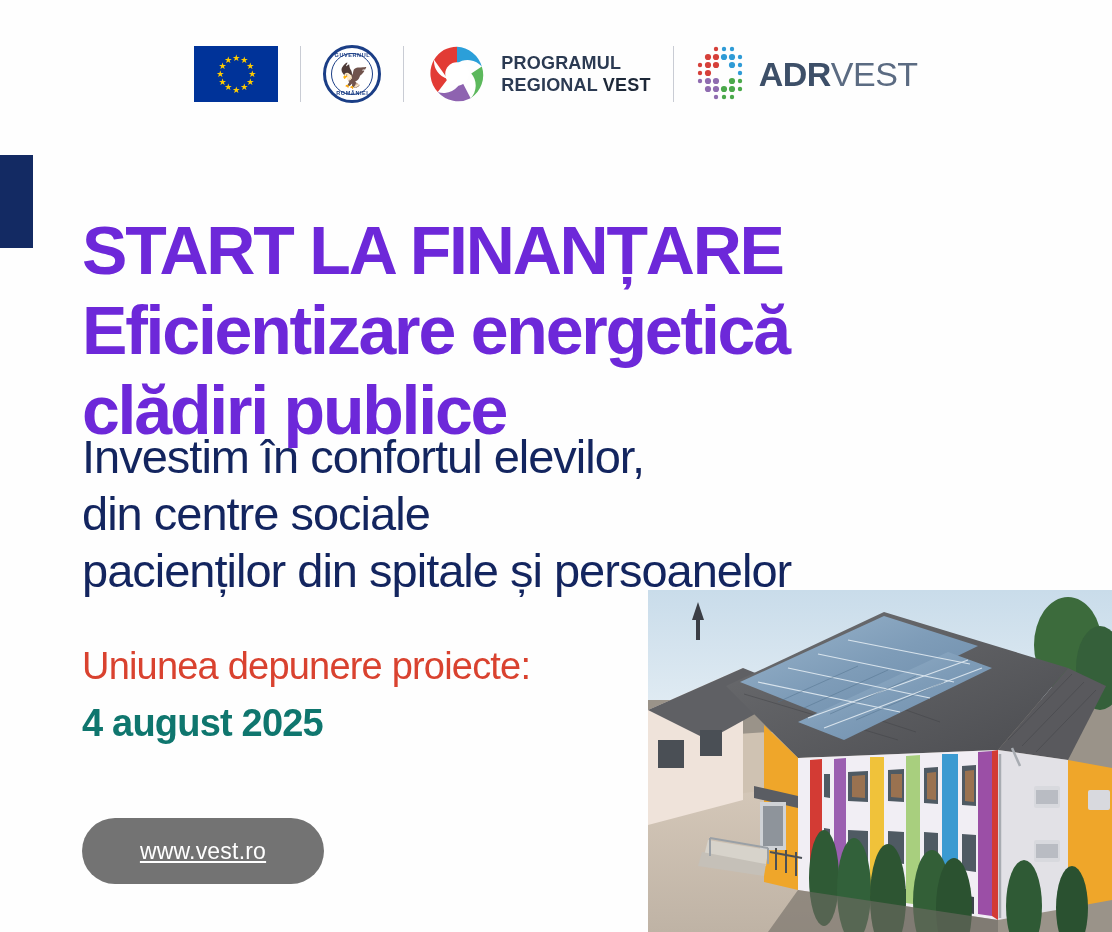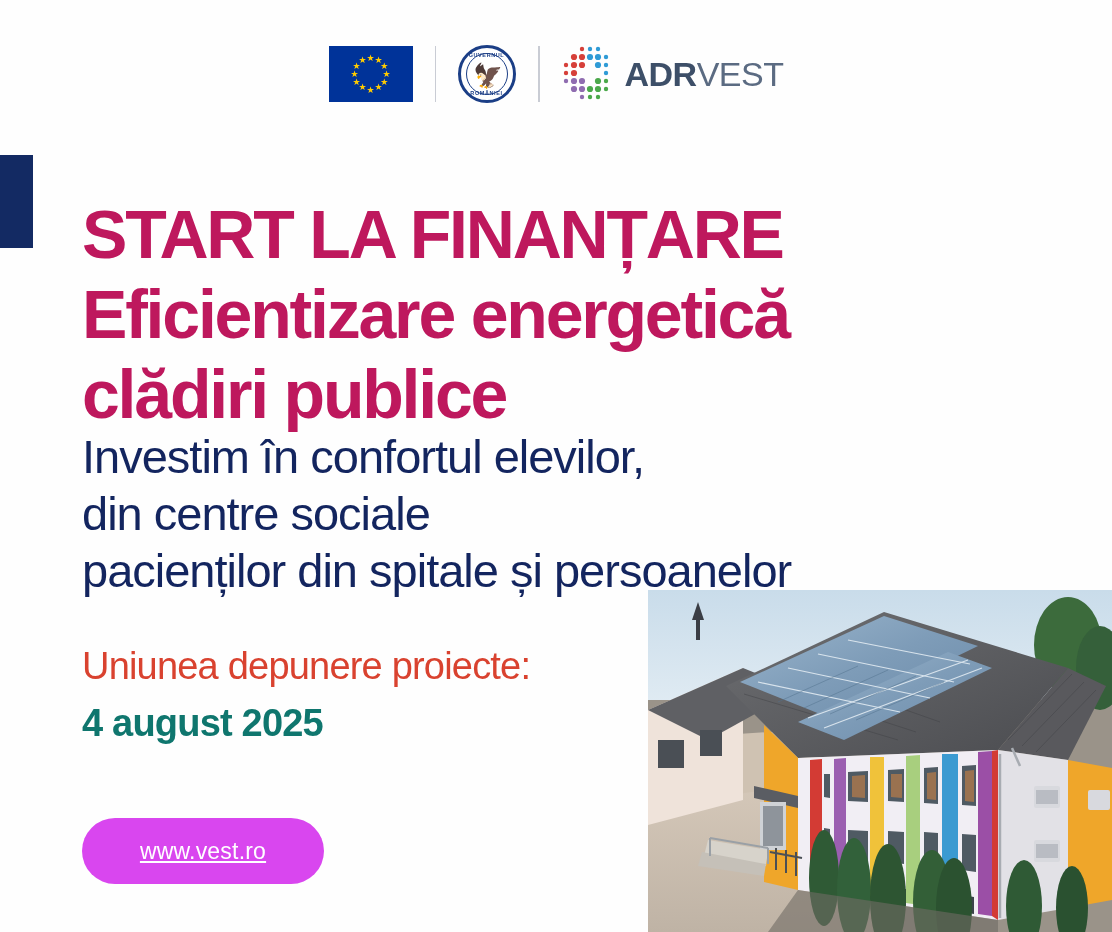--- a/index.html
+++ b/index.html
@@ -143,23 +143,23 @@
     position: absolute;
     left: 0; top: 155px;
     width: 33px;
     height: 93px;
     background: #132a63;
   }
 
   
   .headline {
     position: absolute;
-    left: 82px; top: 148px;
+    left: 82px; top: 164px;
     width: 960px;
-    color: #be185d;
+    color: #6d28d9;
     font-family: "Liberation Sans", sans-serif;
     font-weight: bold;
     font-size: 68px;
     line-height: 80px;
     letter-spacing: -2.2px;
   }
   .headline .l1 { display: block; font-size: 68px; }
   .headline .l2 { display: block; font-size: 68px; }
   .headline .l3 { display: block; font-size: 68px; }
 
@@ -195,21 +195,21 @@
     letter-spacing: -0.8px;
   }
 
   
   .cta {
     position: absolute;
     left: 82px; top: 818px;
     width: 242px;
     height: 66px;
     border-radius: 33px;
-    background: #d946ef;
+    background: #737373;
     color: #ffffff;
     font-size: 23px;
     letter-spacing: 0.2px;
     display: flex;
     align-items: center;
     justify-content: center;
     cursor: pointer;
     border: none;
     font-family: "Liberation Sans", sans-serif;
   }
@@ -252,20 +252,38 @@
   <div class="logo-cell">
     <div class="ro-seal">
       <div class="ro-seal-top">GUVERNUL</div>
       <div class="ro-seal-inner">🦅</div>
       <div class="ro-seal-bot">ROMÂNIEI</div>
     </div>
   </div>
 
   <div class="divider"></div>
 
+  <div class="logo-cell">
+    <div class="prv-mark">
+      <svg viewBox="0 0 100 100" width="62" height="62" aria-hidden="true">
+        <g>
+          <path d="M50 6 A44 44 0 0 1 90 38 A30 30 0 0 0 50 33 Z" fill="#2b9fd9"></path>
+          <path d="M90 38 A44 44 0 0 1 72 89 A30 30 0 0 0 73 49 Z" fill="#5cb85c"></path>
+          <path d="M72 89 A44 44 0 0 1 19 79 A30 30 0 0 0 57 60 Z" fill="#8e63b0"></path>
+          <path d="M19 79 A44 44 0 0 1 13 27 A30 30 0 0 0 35 58 Z" fill="#e23b35"></path>
+          <path d="M13 27 A44 44 0 0 1 50 6 L50 33 A30 30 0 0 0 35 58 Z" fill="#e23b35"></path>
+          <circle cx="50" cy="50" r="19" fill="#ffffff"></circle>
+        </g>
+      </svg>
+    </div>
+    <div class="prv-text">
+      <div>PROGRAMUL</div>
+      <div><span>REGIONAL </span><span class="b">VEST</span></div>
+    </div>
+  </div>
 
   <div class="divider"></div>
 
   <div class="logo-cell">
     <div class="adr-mark" id="adrMark"><svg width="56" height="56" viewBox="0 0 56 56">
           <circle cx="20" cy="3" r="2.2" fill="#d6403a"></circle>
           <circle cx="28" cy="3" r="2.2" fill="#2f9bd6"></circle>
           <circle cx="36" cy="3" r="2.2" fill="#2f9bd6"></circle>
           <circle cx="12" cy="11" r="3.1" fill="#d6403a"></circle>
           <circle cx="20" cy="11" r="3.1" fill="#d6403a"></circle>

